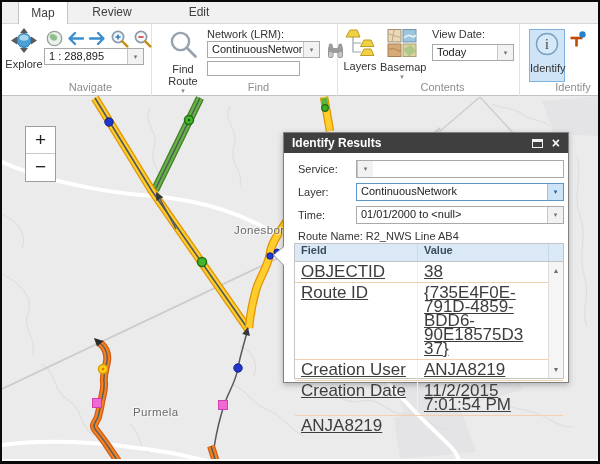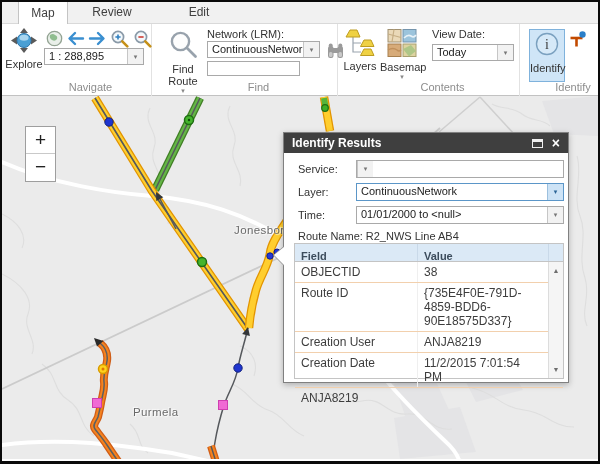--- a/index.html
+++ b/index.html
@@ -81,28 +81,28 @@
   .pcombo { position:absolute; left:72px; width:208px; }
   .pcombo.combo { height:18px; }
   .pcombo.focused { border-color:#5b96c8; }
   .pcombo.focused .cbtn { background:#cde3f6; color:#2a6496; border-left-color:#9cc0de; }
   .r-service { top:27px; } .r-layer { top:50px; } .r-time { top:73px; }
   .routename { position:absolute; left:14px; top:97px; font-size:11px; color:#333; }
   .routename .rv { margin-left:3px; }
 
   .ptable { position:absolute; left:10px; top:110px; width:270px; height:136px; border:1px solid #c4c4c4; background:#fff; }
   .thead { display:flex; height:18px; background:#dbe9f6; border-bottom:1px solid #c4c4c4; }
-  .th { font-size:11px; font-weight:bold; color:#3c4c5c; padding:6px 6px; }
+  .th { font-size:11px; font-weight:bold; color:#3c4c5c; padding:0 6px; }
   .th.col-f { width:123px; border-right:1px solid #c9d9e9; }
   .th.col-v { flex:1; }
   .th.col-s { width:15px; border-left:1px solid #c9d9e9; padding:0; }
   .tbody { position:relative; }
   .trow { display:flex; border-top:1px solid #f2d0ad; }
   .trow:first-child { border-top:none; }
-  .td { font-size:12px; color:#3d3d3d; padding:3px 6px; line-height:14px; }
+  .td { font-size:17px; color:#3d3d3d; padding:3px 6px; line-height:14px;text-decoration:underline; }
   .td.col-f { width:123px; border-right:1px solid #efefef; }
   .td.col-v { width:116px; overflow-wrap:break-word; }
   .vscroll { position:absolute; right:0; top:18px; bottom:0; width:15px; background:#f5f5f5; border-left:1px solid #dcdcdc; }
   .sarrow { position:absolute; left:0; right:0; text-align:center; font-size:7px; color:#6f6f6f; height:13px; line-height:13px; }
   .sarrow.up { top:2px; } .sarrow.down { bottom:2px; }
 </style>
 </head>
 <body>
 
 <div class="screen">

